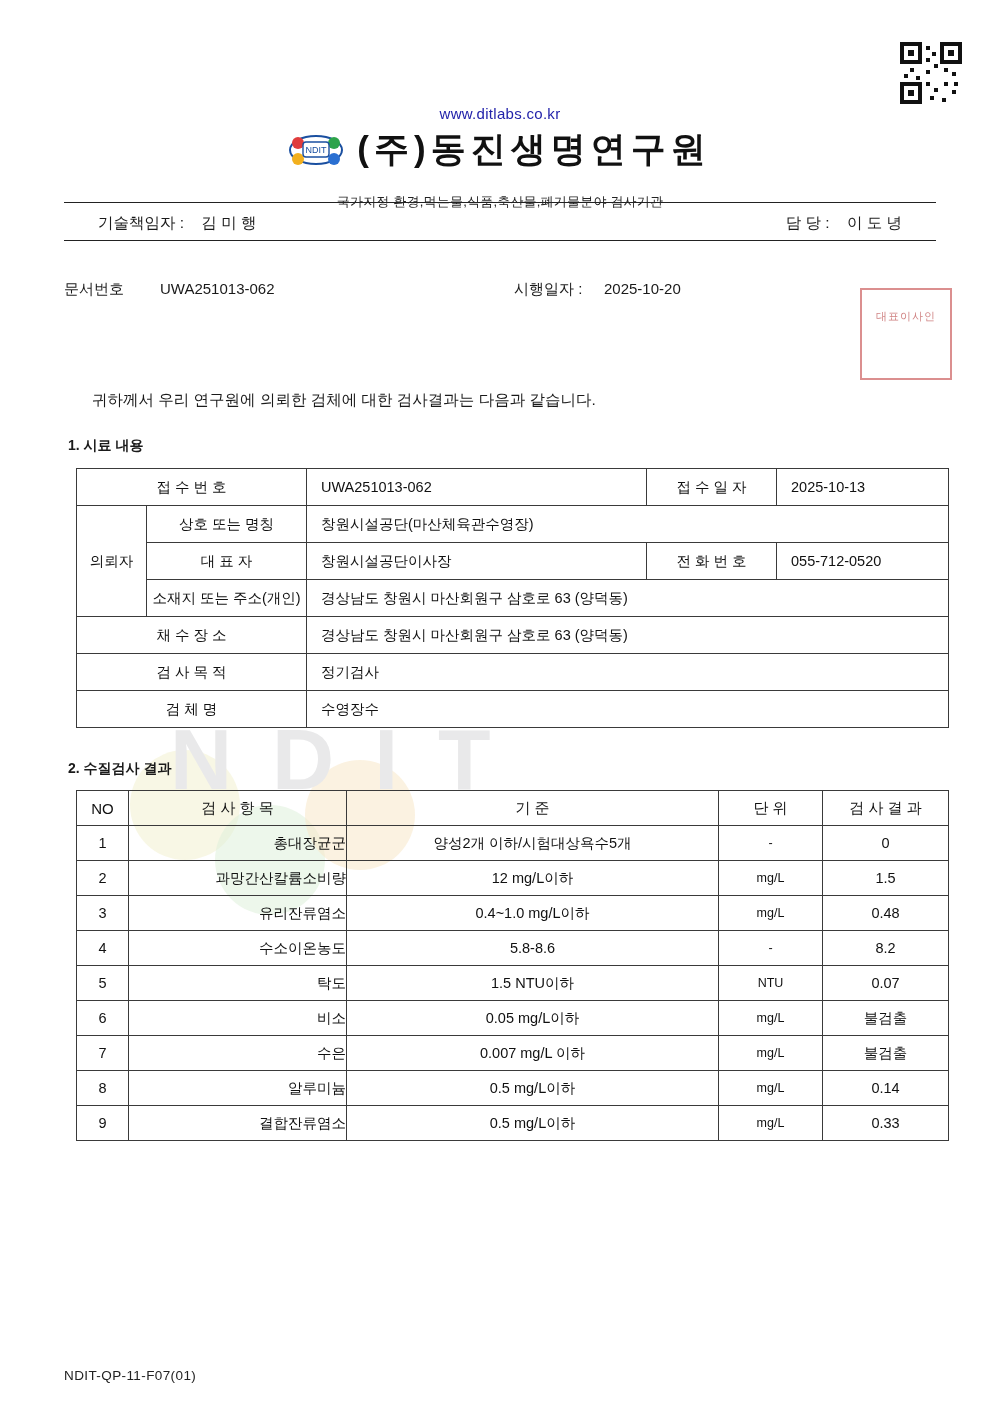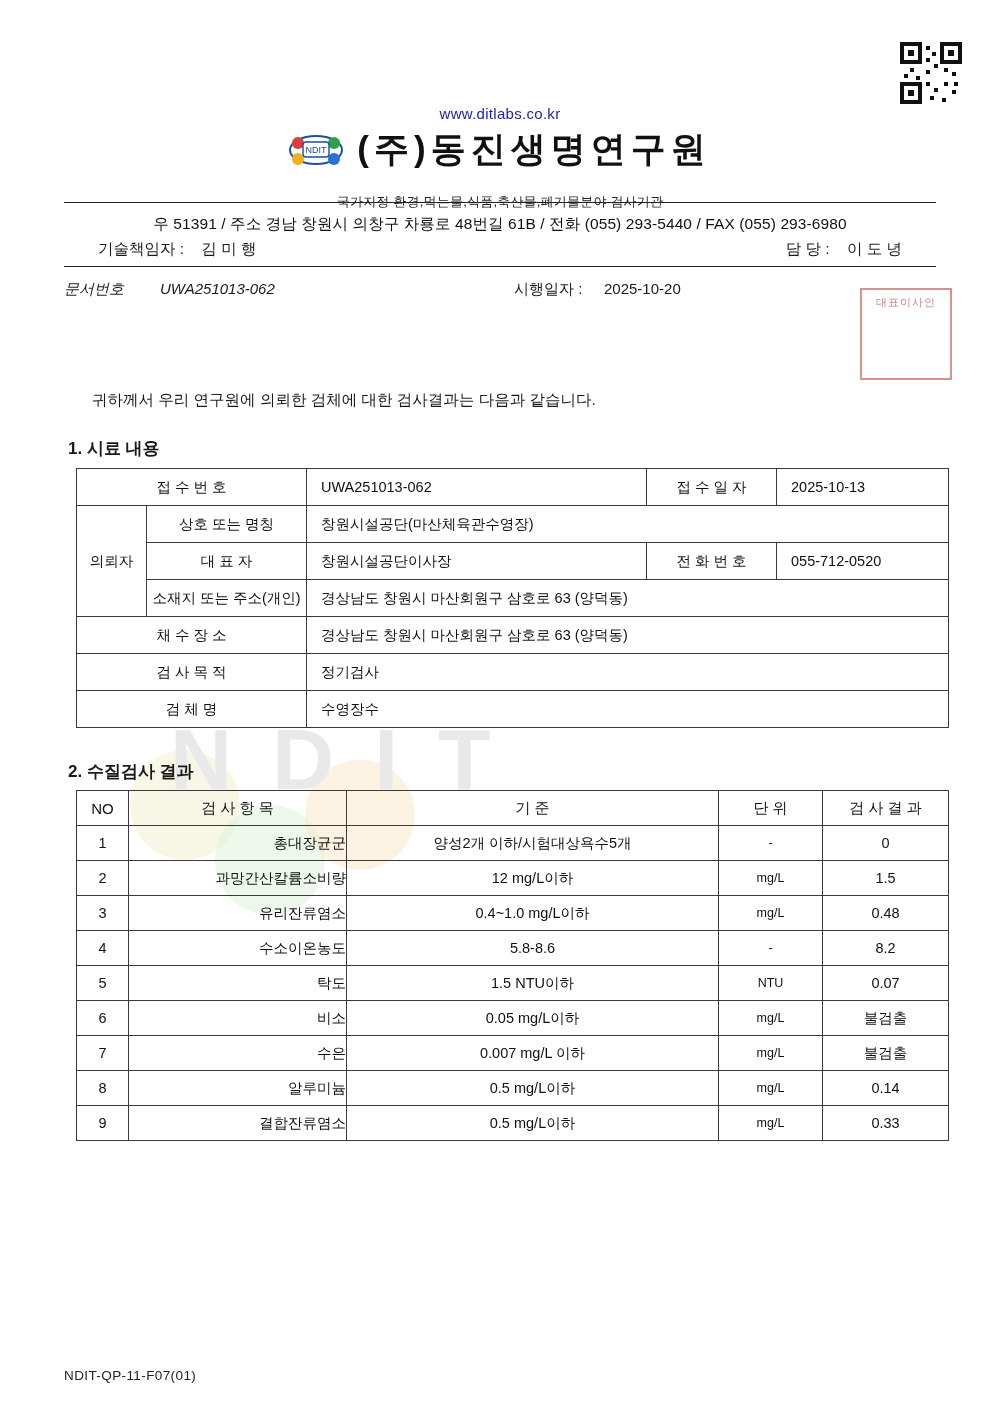--- a/index.html
+++ b/index.html
@@ -139,21 +139,21 @@
   .meta-row {
     display: flex;
     margin-bottom: 9px;
     align-items: baseline;
   }
   .meta-label {
     width: 96px;
     flex: none;
   }
   .meta-value { flex: none; }
-  .meta-left { width: 450px; display: flex; font-style: italic; }
+  .meta-left { width: 450px; display: flex; }
   .meta-right { display: flex; }
   .meta-right .meta-label { width: 90px; }
   .title-strong {
     font-weight: bold;
     font-size: 17px;
     border-bottom: 2px solid #222;
     padding-bottom: 1px;
   }
 
   
@@ -163,38 +163,38 @@
     top: 288px;
     width: 92px;
     height: 92px;
     border: 2px solid #d06a6a;
     color: #c05a5a;
     opacity: 0.75;
     z-index: 4;
     font-size: 11px;
     line-height: 1.15;
     text-align: center;
-    padding-top: 6px;
+    padding-top: 20px;
     box-sizing: border-box;
     letter-spacing: 1px;
   }
 
   
   .intro {
     position: absolute;
     left: 92px;
     top: 390px;
     font-size: 15.5px;
   }
 
   
   .sec-title {
     position: absolute;
     left: 68px;
-    font-size: 17px;
+    font-size: 14px;
     font-weight: bold;
   }
   .sec1 { top: 437px; }
   .sec2 { top: 760px; }
   .sec-underline {
     position: absolute;
     height: 6px;
     background: #fdf3a6;
     opacity: 0.85;
     z-index: -1;
@@ -307,21 +307,20 @@
         <circle cx="45" cy="30" r="6" fill="#2a6fd1"></circle>
         <rect x="14" y="13" width="26" height="15" rx="3" fill="#ffffff" stroke="#1a4fa0" stroke-width="1.4"></rect>
         <text x="27" y="24" font-size="9" font-family="Liberation Sans, sans-serif" fill="#1a4fa0" text-anchor="middle">NDIT</text>
       </svg>
     </span>
     <span class="company-name">(주)동진생명연구원</span>
   </div>
   <div class="sub-title">국가지정 환경,먹는물,식품,축산물,폐기물분야 검사기관</div>
 
   <div class="addr-box">
-    <div class="addr-line1">우 51391 / 주소  경남 창원시 의창구 차룡로 48번길 61B /  전화 (055) 293-5440 / FAX (055) 293-6980</div>
     <div class="addr-line2">
       <span>
         <span>기술책임자 :</span>
         &nbsp;&nbsp;
         <span>김 미 행</span>
       </span>
       <span>
         <span>담  당 :</span>
         &nbsp;&nbsp;
         <span>이 도 녕</span>

